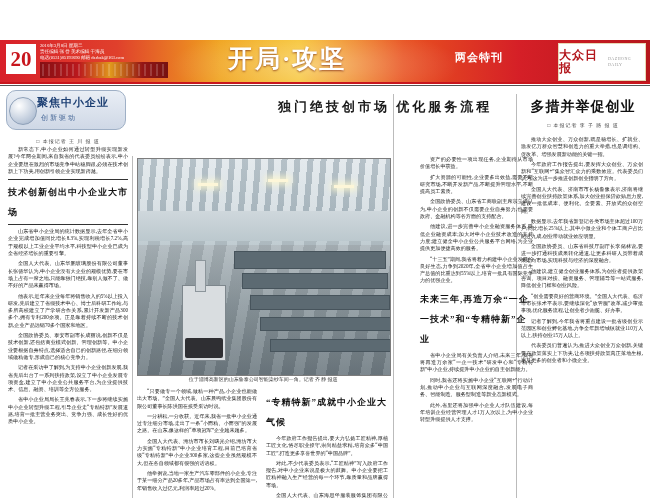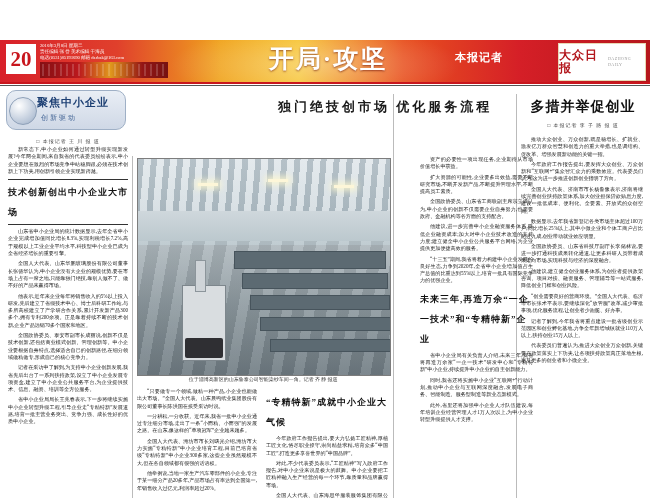--- a/index.html
+++ b/index.html
@@ -36,21 +36,21 @@
   .mh-strip{
     position:absolute;left:40px;top:22px;width:128px;height:16px;
     background:linear-gradient(90deg,#7e0d12,#b8161c 30%,#e0a01c 55%,#8e1014 80%,#6d0b10);
     opacity:.92;
   }
   .mh-strip:after{
     content:"";position:absolute;inset:2px;
     background:repeating-linear-gradient(90deg,rgba(255,255,255,.18) 0 2px,rgba(255,255,255,0) 2px 6px);
   }
   .mh-title{
-    position:absolute;left:228px;top:2px;width:200px;text-align:center;
+    position:absolute;left:228px;top:2px;width:200px;text-align:left;
     color:#fff;font-size:25px;font-weight:bold;letter-spacing:2px;
     text-shadow:0 1px 2px rgba(90,0,0,.55);
     font-family:"Liberation Serif",serif;
   }
   .mh-sub{
     position:absolute;left:455px;top:10px;color:#ffffff;font-size:11px;font-weight:bold;letter-spacing:1px;
   }
   .mh-logo{
     position:absolute;right:4px;top:3px;width:86px;height:36px;
     background:#ffffff;border:1px solid #e7d9b5;
@@ -153,21 +153,21 @@
 
   <div class="masthead">
     <div class="page-num">20</div>
     <div class="mh-date">
       <div>2016年3月8日 星期二</div>
       <div>责任编辑 张 誉 美术编辑 于海员</div>
       <div>电话(0531)85193690 邮箱 dzrbzk@163.com</div>
     </div>
     <div class="mh-strip"></div>
     <div class="mh-title">开局·攻坚</div>
-    <div class="mh-sub">本报记者</div>
+    <div class="mh-sub">两会特刊</div>
     <div class="mh-logo">
       <div class="lg1">大众日报</div>
       <div class="lg2">DAZHONG DAILY</div>
     </div>
   </div>
   <div class="hr-red"></div>
   <div class="hr-thin"></div>
 
   <div class="body">
 

